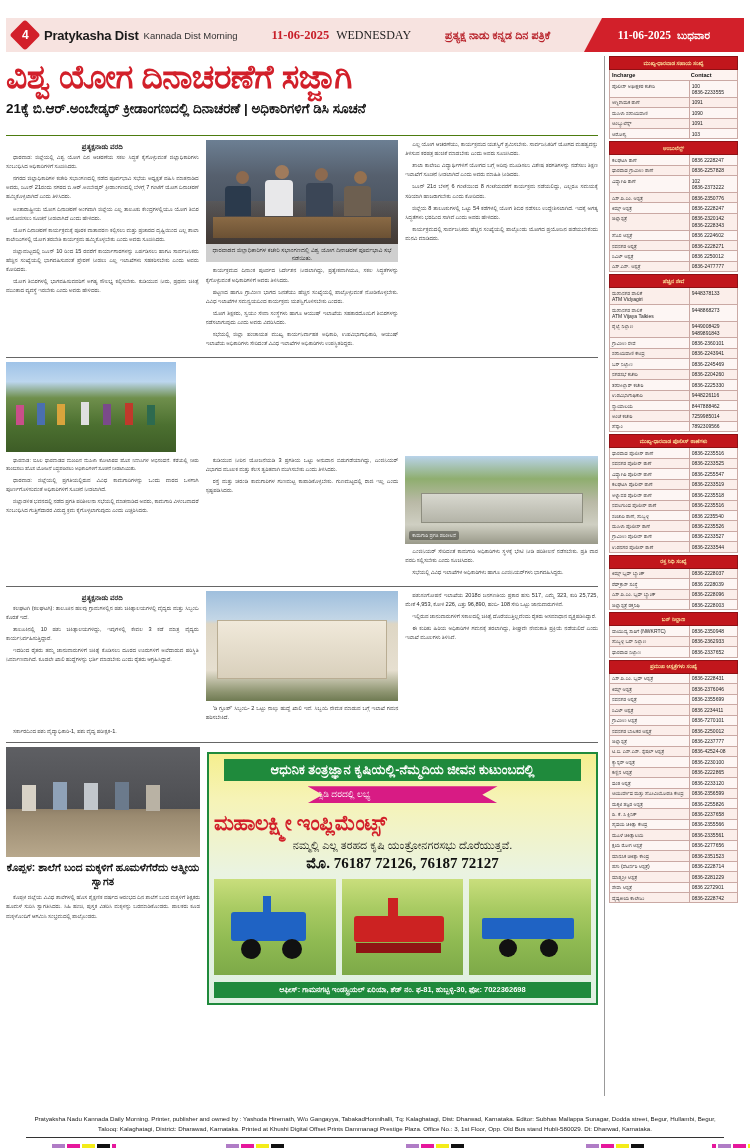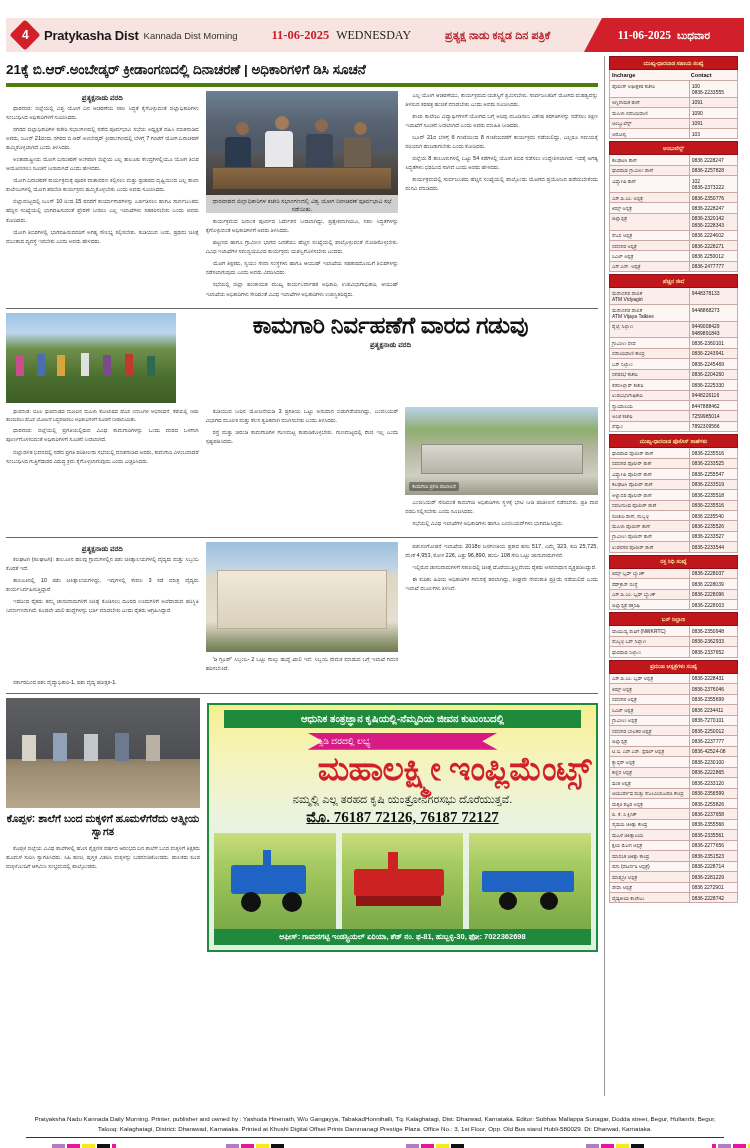--- a/index.html
+++ b/index.html
@@ -47,22 +47,22 @@
   .side-col { width:134px; border-left:1px solid #999; padding-left:4px; }
 
   
   .hl-main {
     font-size:33px; color:#d2202a; font-weight:bold;
     letter-spacing:-.5px; line-height:1.1; margin-top:3px;
     white-space:nowrap;
   }
   .hl-sub {
     font-size:13.5px; color:#111; font-weight:bold;
-    margin-top:6px; padding-bottom:5px;
-    border-bottom:4px solid #4d7c0f;
+    margin-top:6px; padding-bottom:18px;
+    border-bottom:1px solid #4d7c0f;
     white-space:nowrap;
   }
   .hl-two {
     font-size:23px; color:#111; font-weight:bold;
     letter-spacing:-.3px; line-height:1.1;
     text-align:center;
   }
   .hl-three {
     font-size:31px; color:#111; font-weight:bold;
     letter-spacing:-.5px; line-height:1.1;
@@ -141,40 +141,40 @@
   
   .advert {
     margin-top:5px;
     border:2px solid #1f8a3c;
     background:linear-gradient(180deg,#f5ef8f 0%,#f6f3b6 18%,#eaf3e1 48%,#dff0e2 100%);
     padding:5px;
     position:relative;
   }
   .ad-ribbon {
     background:#1f8a3c; color:#fff; text-align:center;
-    font-size:10px; font-weight:bold; padding:3px 4px; margin:0 10px;
+    font-size:13px; font-weight:bold; padding:3px 4px; margin:0 10px;
   }
   .ad-banner {
     margin:5px auto 0; width:190px;
     background:#d81b84; color:#fff; text-align:left;
     font-size:9px; font-weight:normal; padding:3px 4px;
     clip-path: polygon(0 0,100% 0,92% 50%,100% 100%,0 100%,8% 50%);
   }
   .ad-title {
-    text-align:right; font-size:33px; font-weight:bold; color:#d2202a;
-    letter-spacing:-.5px;
+    text-align:left; font-size:21px; font-weight:bold; color:#d2202a;
+    margin-top:8px; letter-spacing:-.5px;
   }
   .ad-line { text-align:center; font-size:11px; color:#111; margin-top:4px; }
-  .ad-phone { text-align:center; font-size:15px; font-weight:bold; color:#111; margin-top:3px; font-family:"Liberation Serif",serif;text-decoration:underline; }
+  .ad-phone { text-align:center; font-size:15px; font-weight:bold; color:#111; margin-top:3px; font-family:"Liberation Serif",serif; }
   .ad-prods { display:flex; gap:6px; margin-top:7px; }
   .ad-prod { flex:1; height:96px; position:relative; overflow:hidden;
     background:linear-gradient(180deg,#c9de7c 0%,#a9cb63 30%,#8fba52 65%,#7da948 100%); }
   .ad-prod .shape { position:absolute; }
   .ad-addr {
-    background:#1f8a3c; color:#fff;
+    margin-top:7px; background:#1f8a3c; color:#fff;
     text-align:center; font-size:7.5px; padding:3px; font-weight:bold;
   }
 
   
   .dir { font-size:5px; }
   .dir-hdr {
     background:#c1161c; color:#ffe9a0; font-weight:bold;
     text-align:center; font-size:5.6px; padding:2.5px 1px;
     border:1px solid #8f1014;
   }
@@ -229,20 +229,21 @@
       <span class="d">11-06-2025</span>
       <span class="k">ಬುಧವಾರ</span>
     </div>
   </div>
 
   <div class="body-wrap">
 
     <div class="main-col">
 
       <div>
+        <div class="hl-main">ವಿಶ್ವ ಯೋಗ ದಿನಾಚರಣೆಗೆ ಸಜ್ಜಾಗಿ</div>
         <div class="hl-sub">21ಕ್ಕೆ ಬಿ.ಆರ್.ಅಂಬೇಡ್ಕರ್ ಕ್ರೀಡಾಂಗಣದಲ್ಲಿ ದಿನಾಚರಣೆ | ಅಧಿಕಾರಿಗಳಿಗೆ ಡಿಸಿ ಸೂಚನೆ</div>
 
         <div class="cols3">
           <div class="col">
             <div class="byline">ಪ್ರತ್ಯಕ್ಷನಾಡು ವರದಿ</div>
             <div class="ptext">
               <p>ಧಾರವಾಡ: ಜಿಲ್ಲೆಯಲ್ಲಿ ವಿಶ್ವ ಯೋಗ ದಿನ ಆಚರಣೆಯ ಸಕಲ ಸಿದ್ಧತೆ ಕೈಗೊಳ್ಳುವಂತೆ ಜಿಲ್ಲಾಧಿಕಾರಿಗಳು ಸಂಬಂಧಿಸಿದ ಅಧಿಕಾರಿಗಳಿಗೆ ಸೂಚಿಸಿದರು.</p>
               <p>ನಗರದ ಜಿಲ್ಲಾಧಿಕಾರಿಗಳ ಕಚೇರಿ ಸಭಾಂಗಣದಲ್ಲಿ ನಡೆದ ಪೂರ್ವಭಾವಿ ಸಭೆಯ ಅಧ್ಯಕ್ಷತೆ ವಹಿಸಿ ಮಾತನಾಡಿದ ಅವರು, ಜೂನ್ 21ರಂದು ನಗರದ ಬಿ.ಆರ್.ಅಂಬೇಡ್ಕರ್ ಕ್ರೀಡಾಂಗಣದಲ್ಲಿ ಬೆಳಗ್ಗೆ 7 ಗಂಟೆಗೆ ಯೋಗ ದಿನಾಚರಣೆ ಹಮ್ಮಿಕೊಳ್ಳಲಾಗಿದೆ ಎಂದು ತಿಳಿಸಿದರು.</p>
               <p>ಅಂತಾರಾಷ್ಟ್ರೀಯ ಯೋಗ ದಿನಾಚರಣೆ ಅಂಗವಾಗಿ ಜಿಲ್ಲೆಯ ಎಲ್ಲ ತಾಲೂಕು ಕೇಂದ್ರಗಳಲ್ಲಿಯೂ ಯೋಗ ಶಿಬಿರ ಆಯೋಜಿಸಲು ಸೂಚನೆ ನೀಡಲಾಗಿದೆ ಎಂದು ಹೇಳಿದರು.</p>
               <p>ಯೋಗ ದಿನಾಚರಣೆ ಕಾರ್ಯಕ್ರಮಕ್ಕೆ ಪೂರಕ ವಾತಾವರಣ ಕಲ್ಪಿಸಲು ಮತ್ತು ಪ್ರಚಾರದ ದೃಷ್ಟಿಯಿಂದ ಎಲ್ಲ ಶಾಲಾ ಕಾಲೇಜುಗಳಲ್ಲಿ ಯೋಗ ತರಬೇತಿ ಕಾರ್ಯಕ್ರಮ ಹಮ್ಮಿಕೊಳ್ಳಬೇಕು ಎಂದು ಅವರು ಸೂಚಿಸಿದರು.</p>
@@ -293,24 +294,20 @@
           <div style="width:170px">
             <div class="ph-field">
               <div style="position:absolute;left:6%;top:48%;width:8px;height:20px;background:#c94f8a;"></div>
               <div style="position:absolute;left:18%;top:46%;width:8px;height:22px;background:#4a6fb0;"></div>
               <div style="position:absolute;left:30%;top:47%;width:8px;height:21px;background:#d9a43c;"></div>
               <div style="position:absolute;left:44%;top:45%;width:8px;height:23px;background:#e0e0e0;"></div>
               <div style="position:absolute;left:57%;top:47%;width:8px;height:21px;background:#7a4a8a;"></div>
               <div style="position:absolute;left:70%;top:46%;width:8px;height:22px;background:#c0392b;"></div>
               <div style="position:absolute;left:83%;top:48%;width:8px;height:20px;background:#2d6a4f;"></div>
             </div>
-          </div>
-          <div style="flex:1">
-            <div class="hl-two">ಕಾಮಗಾರಿ ನಿರ್ವಹಣೆಗೆ ವಾರದ ಗಡುವು</div>
-            <div class="byline">ಪ್ರತ್ಯಕ್ಷನಾಡು ವರದಿ</div>
           </div>
         </div>
 
         <div class="cols3">
           <div class="col">
             <div class="ptext" style="font-size:5.2px;">
               <p>ಧಾರವಾಡ: ಬಿಸಿಲ ಧಾರವಾಡದ ಮುಂದಿನ ಮಹಿಳಾ ಕೋಲಾರದ ಹೊಸ ನಿವಾಸಿಗಳ ಅಭಿನಂದನೆ. ಕೆರೆಯಲ್ಲಿ ನೀರು ತುಂಬಿಸಲು ಹೊಸ ಯೋಜನೆ ಸಿದ್ಧಪಡಿಸಲು ಅಧಿಕಾರಿಗಳಿಗೆ ಸೂಚನೆ ನೀಡಲಾಯಿತು.</p>
             </div>
             <div class="ptext">
               <p>ಧಾರವಾಡ: ಜಿಲ್ಲೆಯಲ್ಲಿ ಪ್ರಗತಿಯಲ್ಲಿರುವ ವಿವಿಧ ಕಾಮಗಾರಿಗಳನ್ನು ಒಂದು ವಾರದ ಒಳಗಾಗಿ ಪೂರ್ಣಗೊಳಿಸುವಂತೆ ಅಧಿಕಾರಿಗಳಿಗೆ ಸೂಚನೆ ನೀಡಲಾಗಿದೆ.</p>

